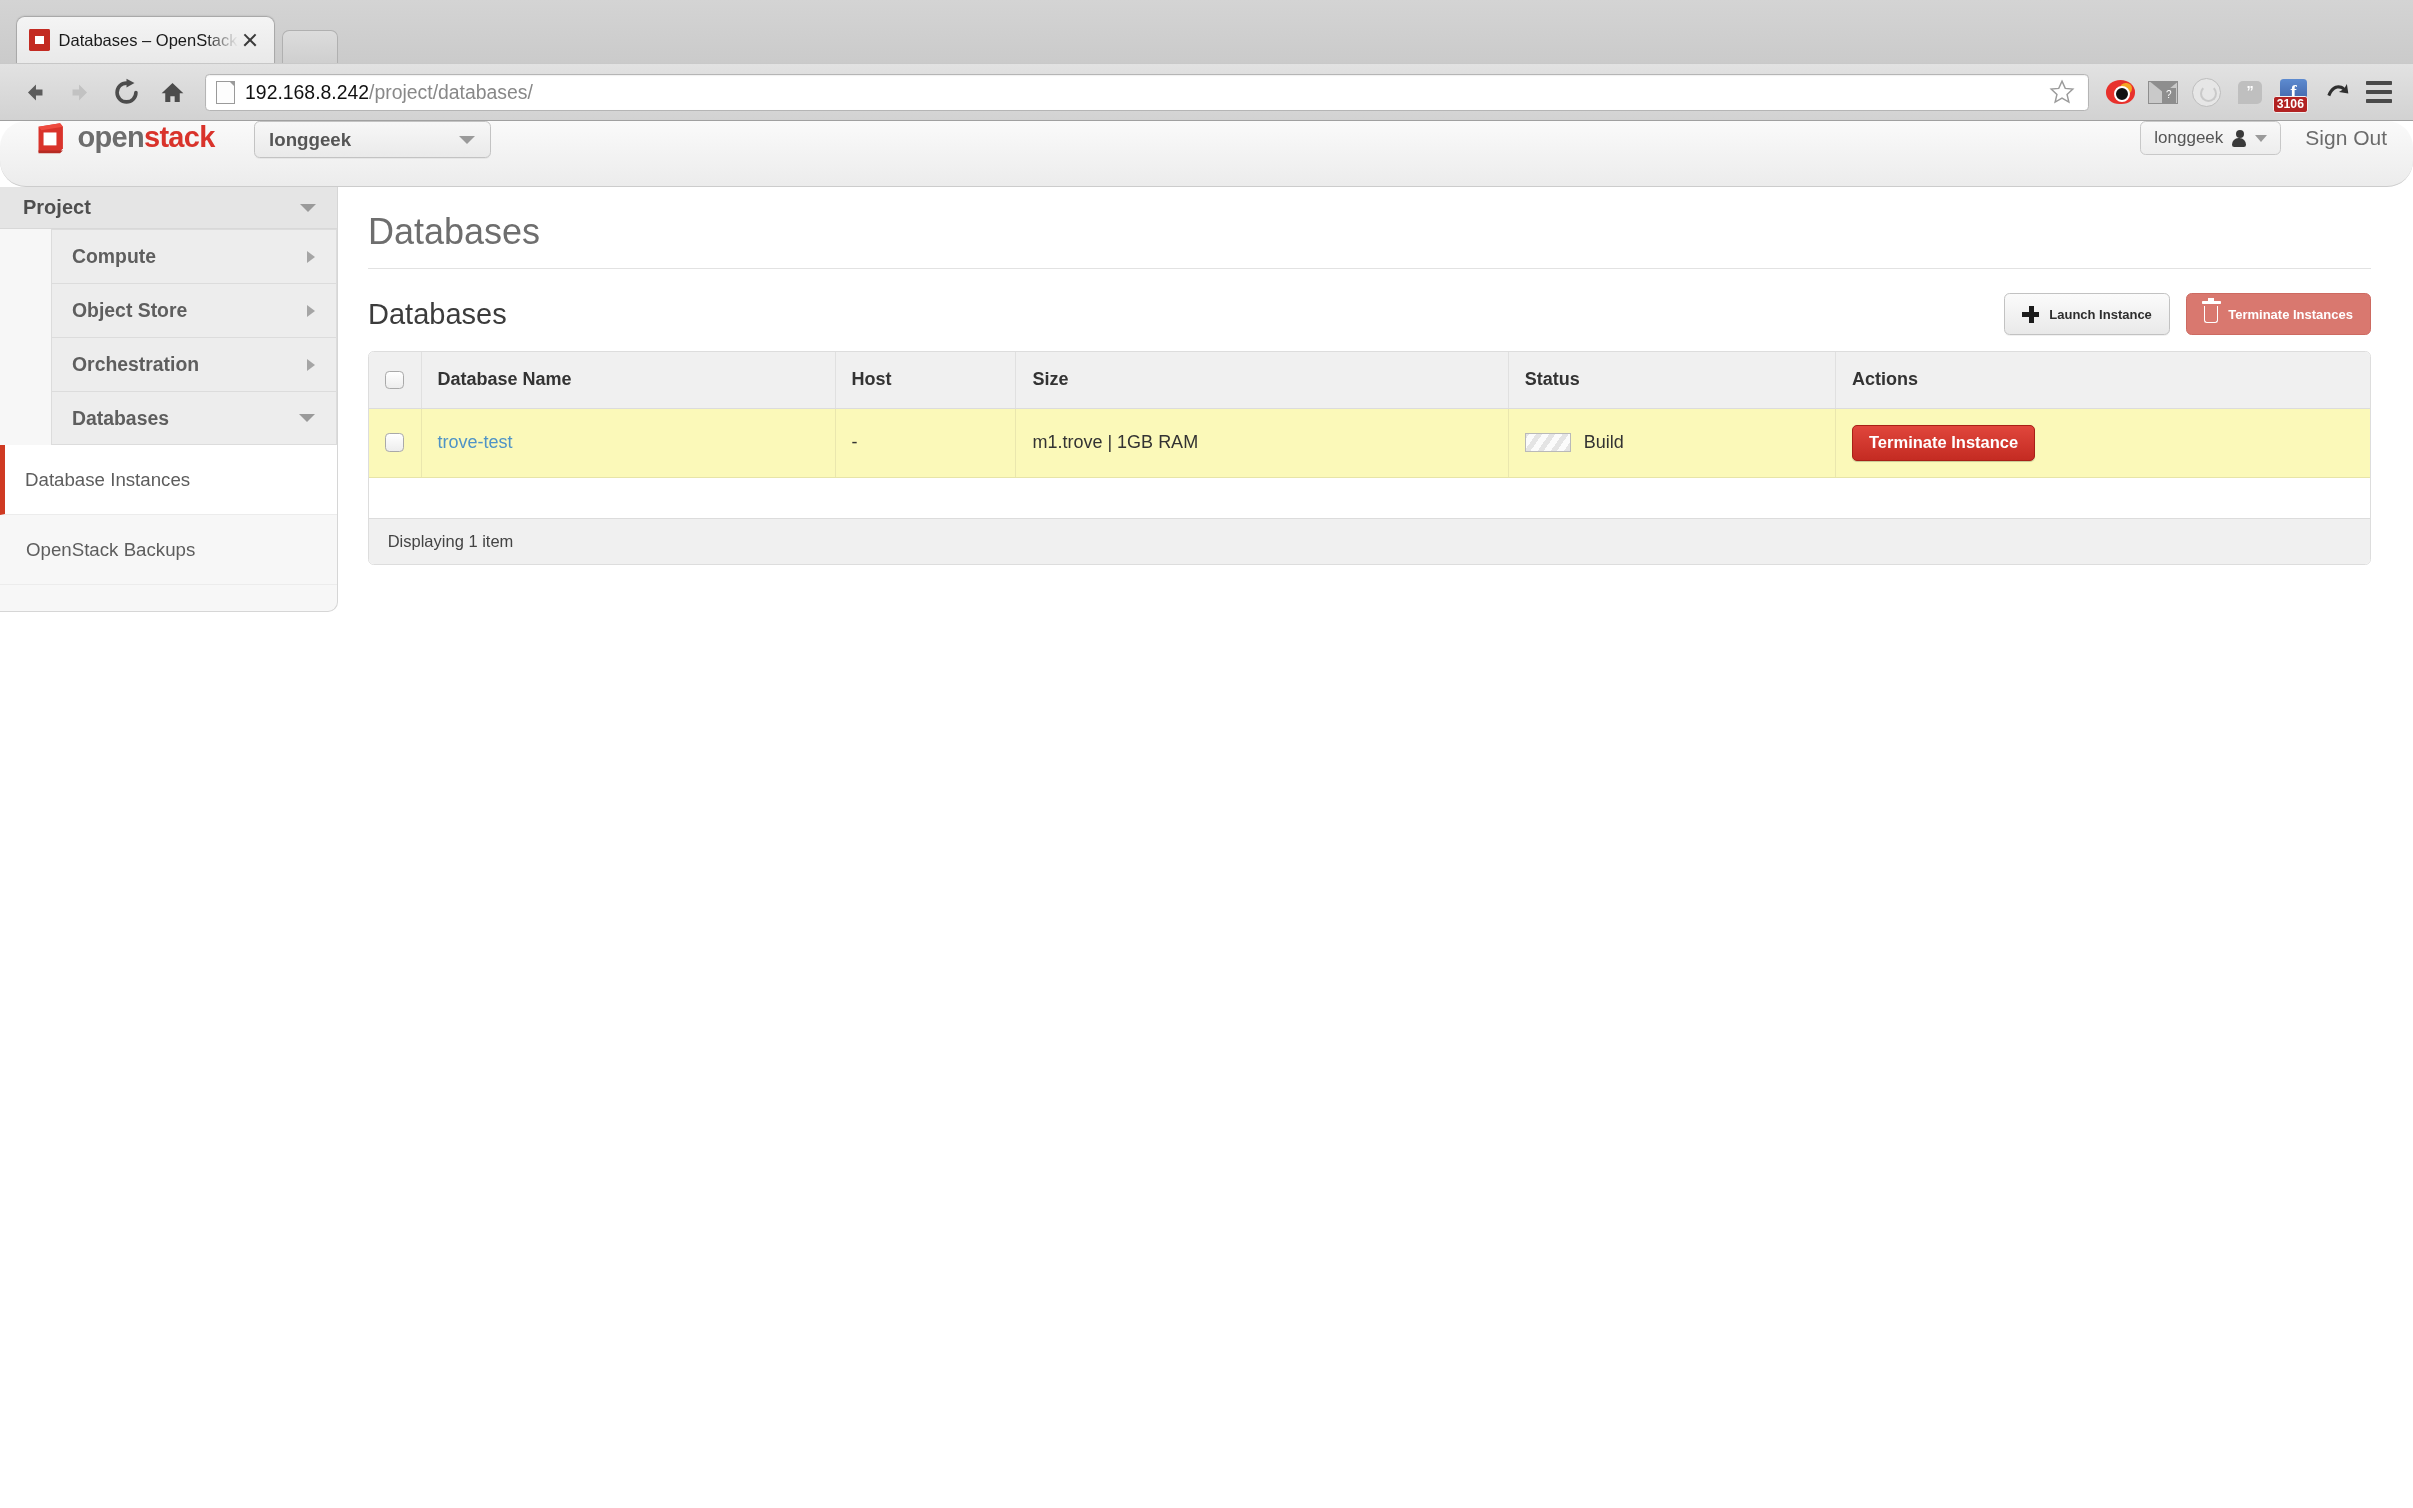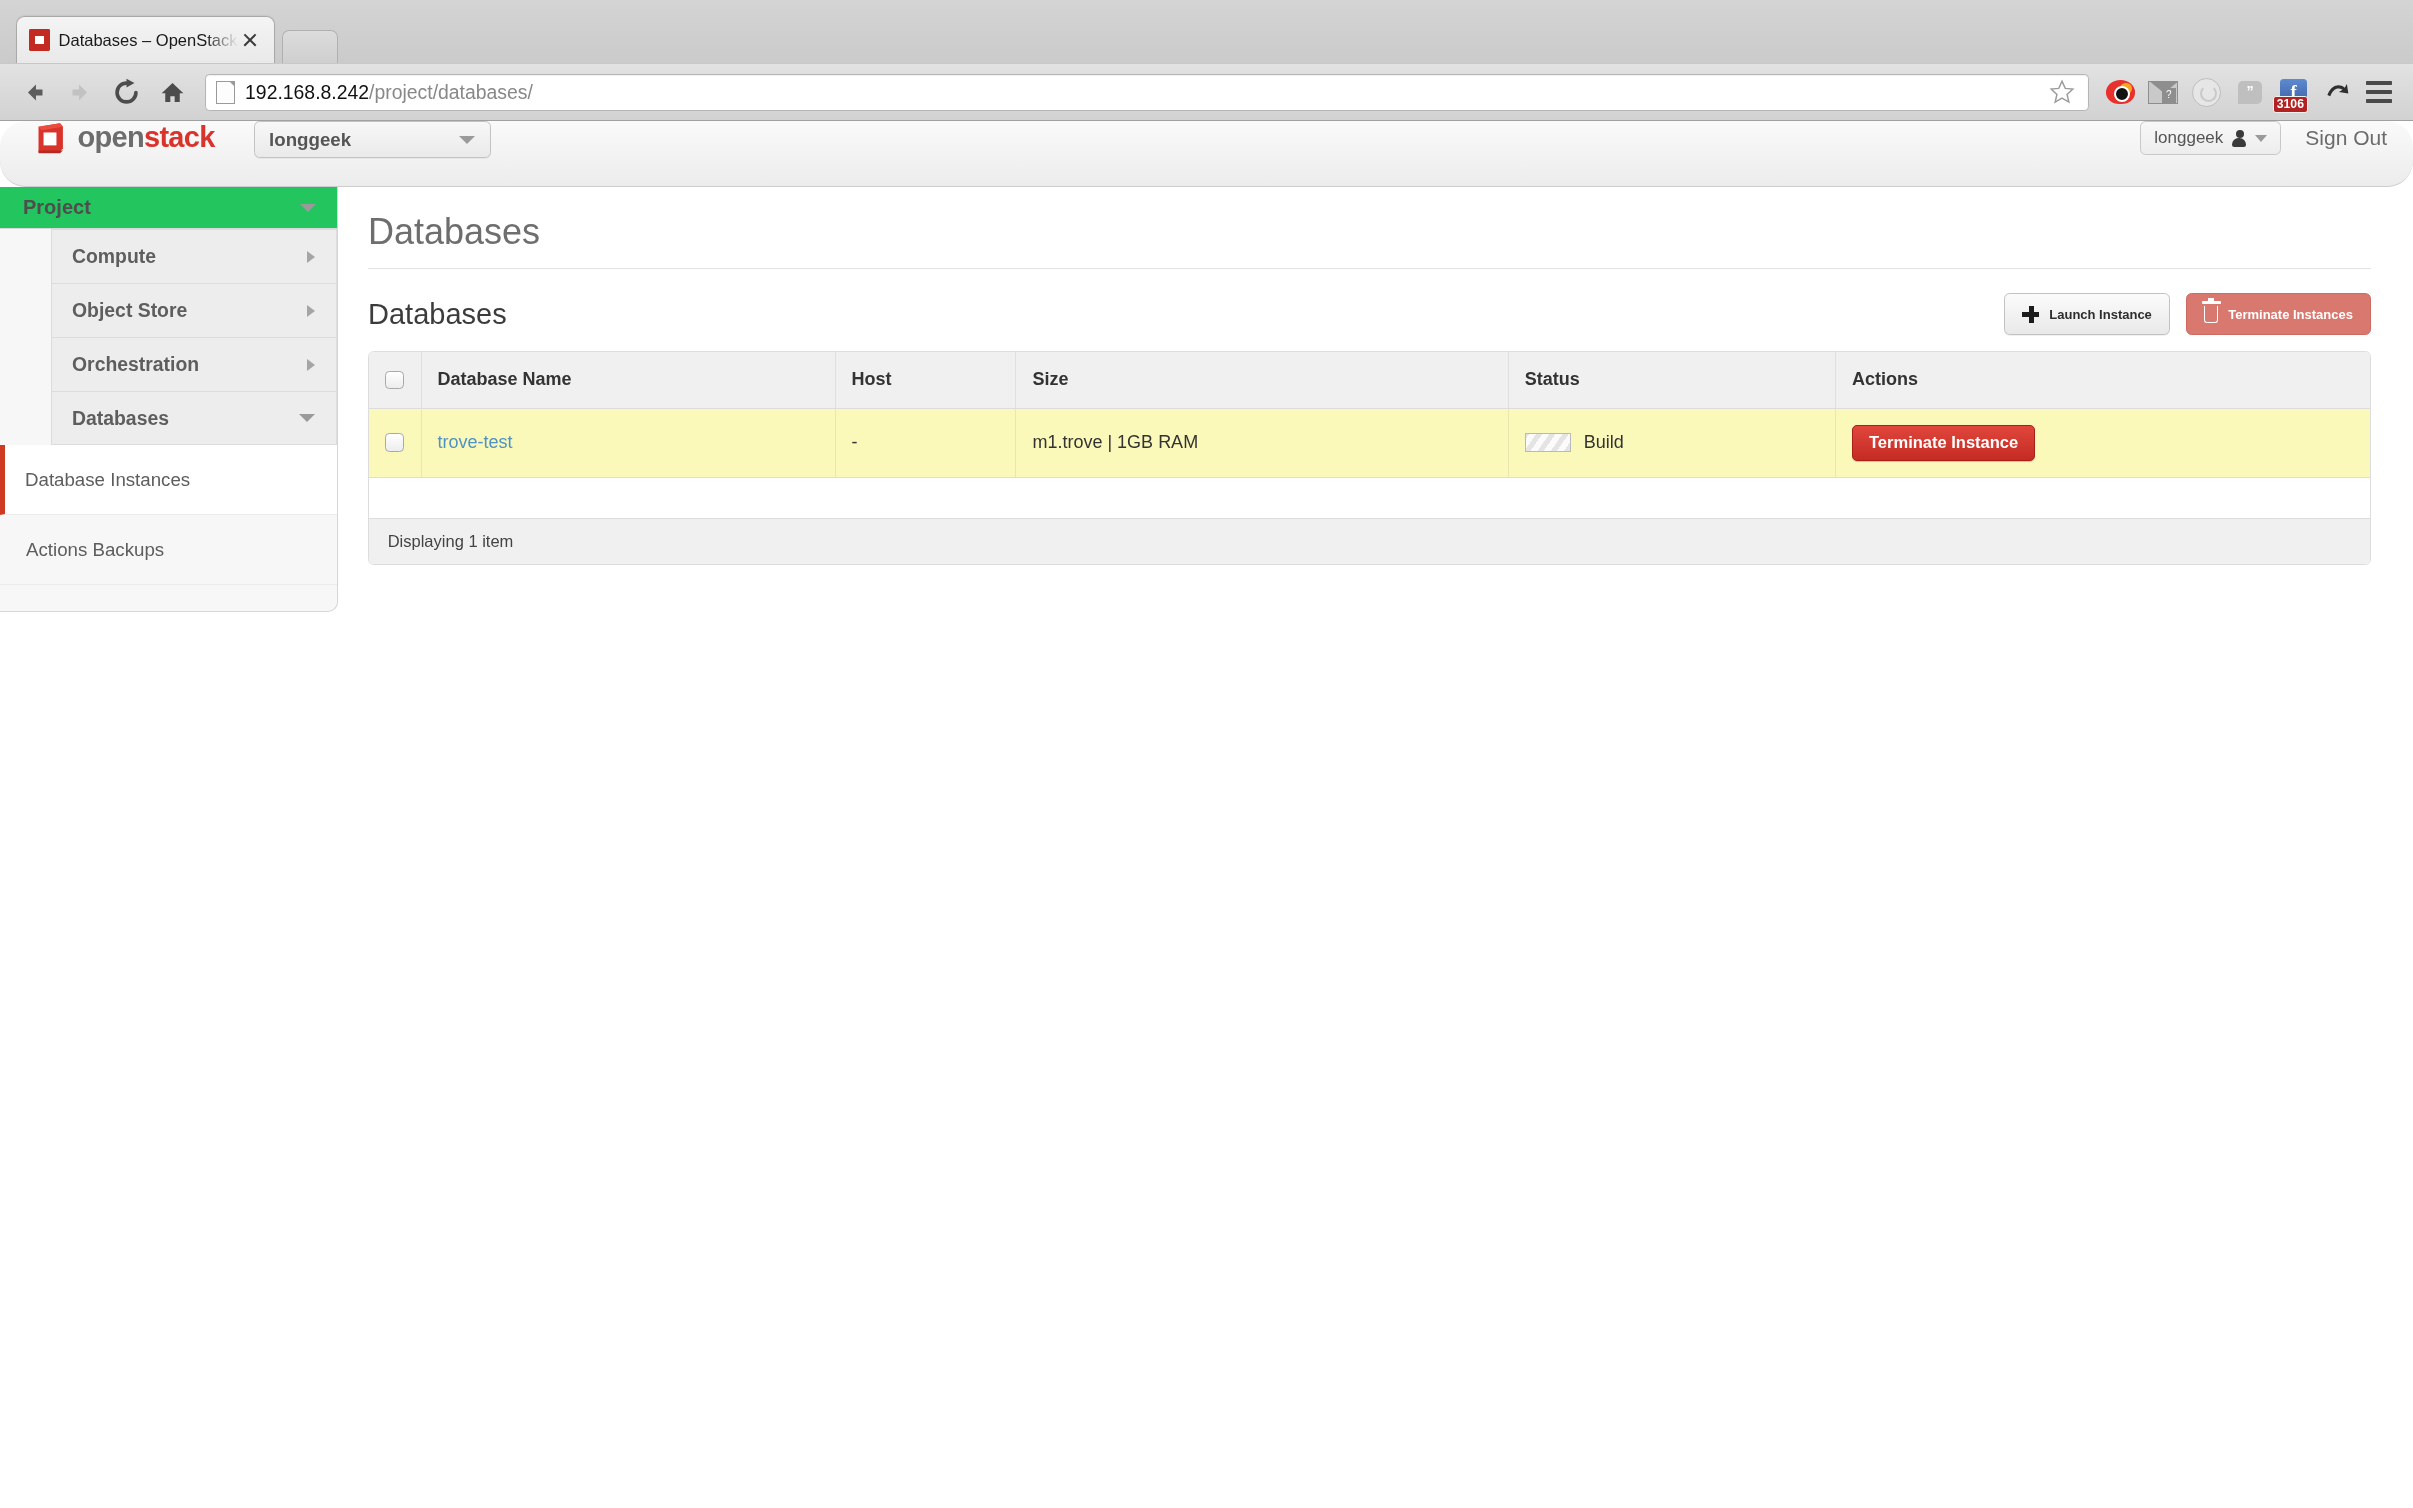--- a/index.html
+++ b/index.html
@@ -272,21 +272,21 @@
   .sidebar{
     width:338px;flex:none;
     background:#f7f7f7;
     border-right:0.7px solid #d6d6d6;
     border-bottom:0.7px solid #d6d6d6;
     border-bottom-right-radius:10px;
     padding-bottom:26px;
   }
   .sb-project{
     height:42px;
-    background:#22c55e;
+    background:#e5e5e5;
     border-bottom:0.7px solid #d8d8d8;
     display:flex;align-items:center;
     padding:0 21.5px 0 23px;
     cursor:pointer;
   }
   .sb-project .t{font-size:20px;font-weight:bold;color:#4e4e4e;flex:1;}
   .sb-group-wrap{padding-left:51px;}
   .sb-group{
     height:54px;
     background:#ededed;
@@ -570,21 +570,21 @@
       <div class="sb-group">
         <span class="t">Databases</span>
         <span class="caret-down"></span>
       </div>
     </div>
 
     <div class="sb-sub active">
       <span class="t">Database Instances</span>
     </div>
     <div class="sb-sub">
-      <span class="t">Actions Backups</span>
+      <span class="t">OpenStack Backups</span>
     </div>
   </div>
 
   <div class="main">
     <div class="page-title">Databases</div>
 
     <div class="panel-head">
       <span class="panel-title">Databases</span>
       <div class="panel-actions">
         <div class="btn btn-default">

